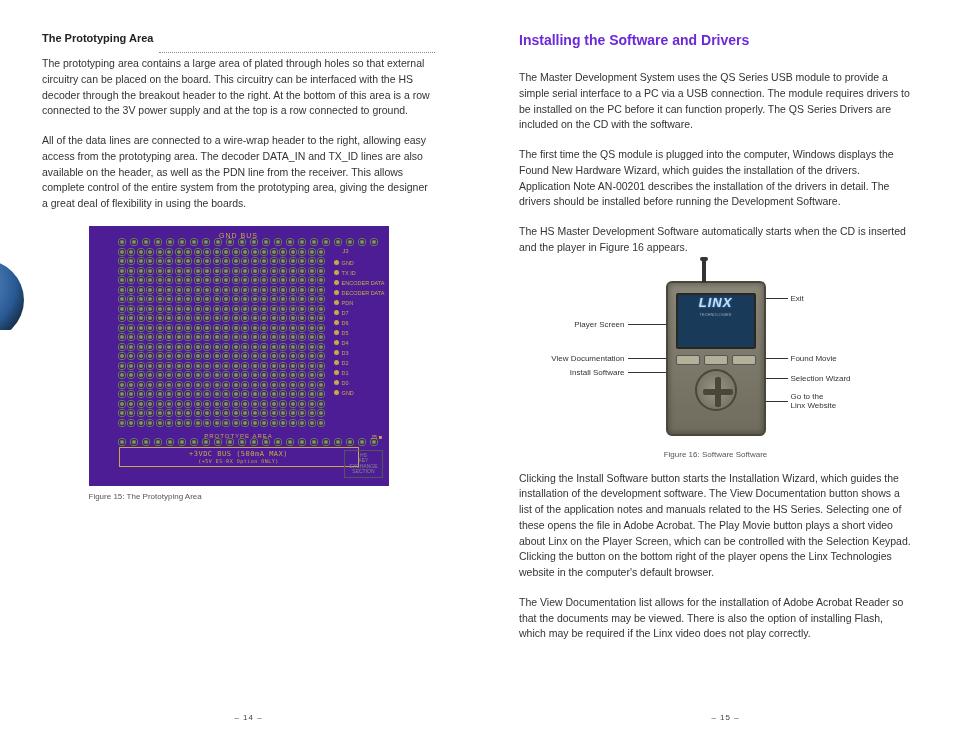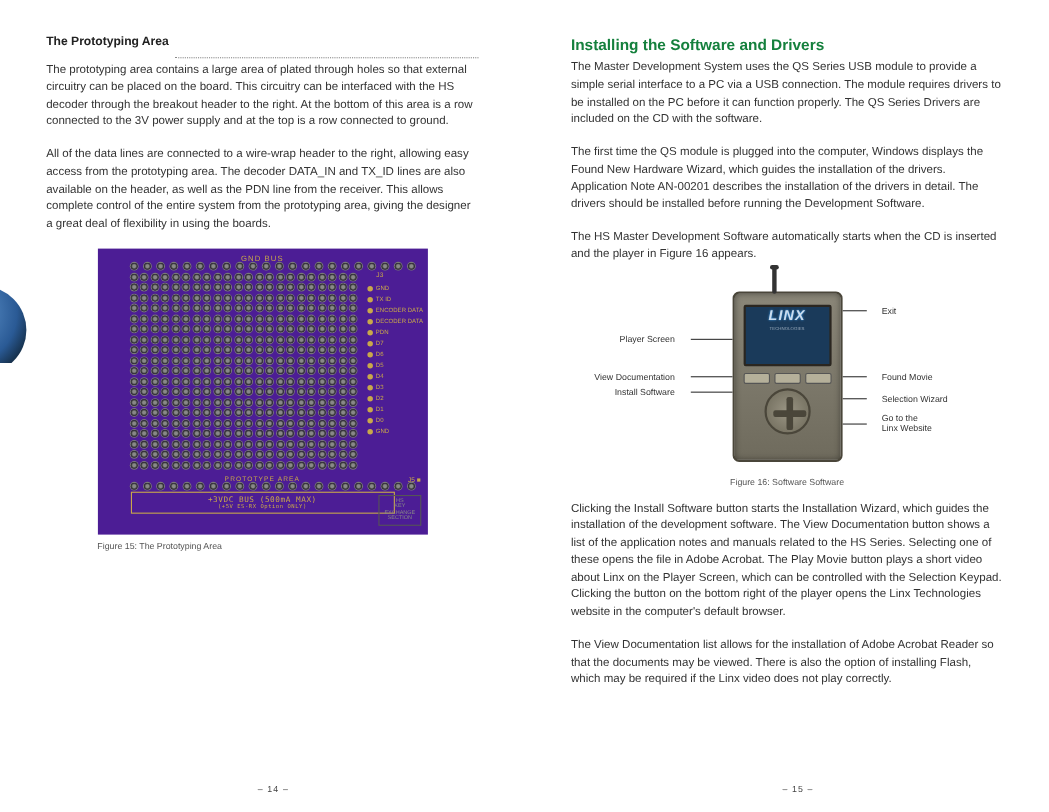--- a/index.html
+++ b/index.html
@@ -28,22 +28,22 @@
   .title-row .dots { flex:1; border-bottom:1px dotted #888; margin-left:6px; margin-bottom:3px; }
   .body-text {
     font-size: 10.5px;
     line-height: 1.5;
     color: #333;
     margin-bottom: 14px;
   }
   .heading-blue {
     font-size: 14px;
     font-weight: bold;
-    color: #15803d;
-    margin-bottom: 6px;
+    color: #6d28d9;
+    margin-bottom: 22px;
   }
   .figure-area {
     margin: 10px auto 6px auto;
     width: 300px;
   }
   .board {
     background: #4c1d95;
     padding: 6px;
     position: relative;
     width: 300px;
@@ -114,21 +114,21 @@
     background: radial-gradient(#9a9584,#6c6858);
     border:2px solid #4a463a; position:relative;
   }
   .dpad::before, .dpad::after {
     content:""; position:absolute; background:#4a463a;
   }
   .dpad::before { left:18px; top:6px; width:6px; height:30px; border-radius:2px;}
   .dpad::after { top:18px; left:6px; height:6px; width:30px; border-radius:2px;}
   .callout {
     position:absolute; font-size:8px; color:#333;
-    display:flex; align-items:center; gap:14px;
+    display:flex; align-items:center; gap:3px;
   }
   .callout .line { border-top:1px solid #333; }
   .callout.left { right:50%; margin-right:50px; justify-content:flex-start; text-align:right;}
   .callout.right { left:50%; margin-left:50px; }
   .callout.left .line { width:38px; }
   .callout.right .line { width:22px; }
   .fig-caption-center { font-size:8px; color:#555; text-align:center; margin-bottom:12px;}
   .left-edge { position:absolute; left:0; top:260px; width:26px; height:70px; overflow:hidden;}
   .blob { width:80px;height:80px;border-radius:50%;background:radial-gradient(circle at 30% 30%, #6aa0d8, #2a5a95 60%, #0a1820 90%); margin-left:-56px;}
 </style>

